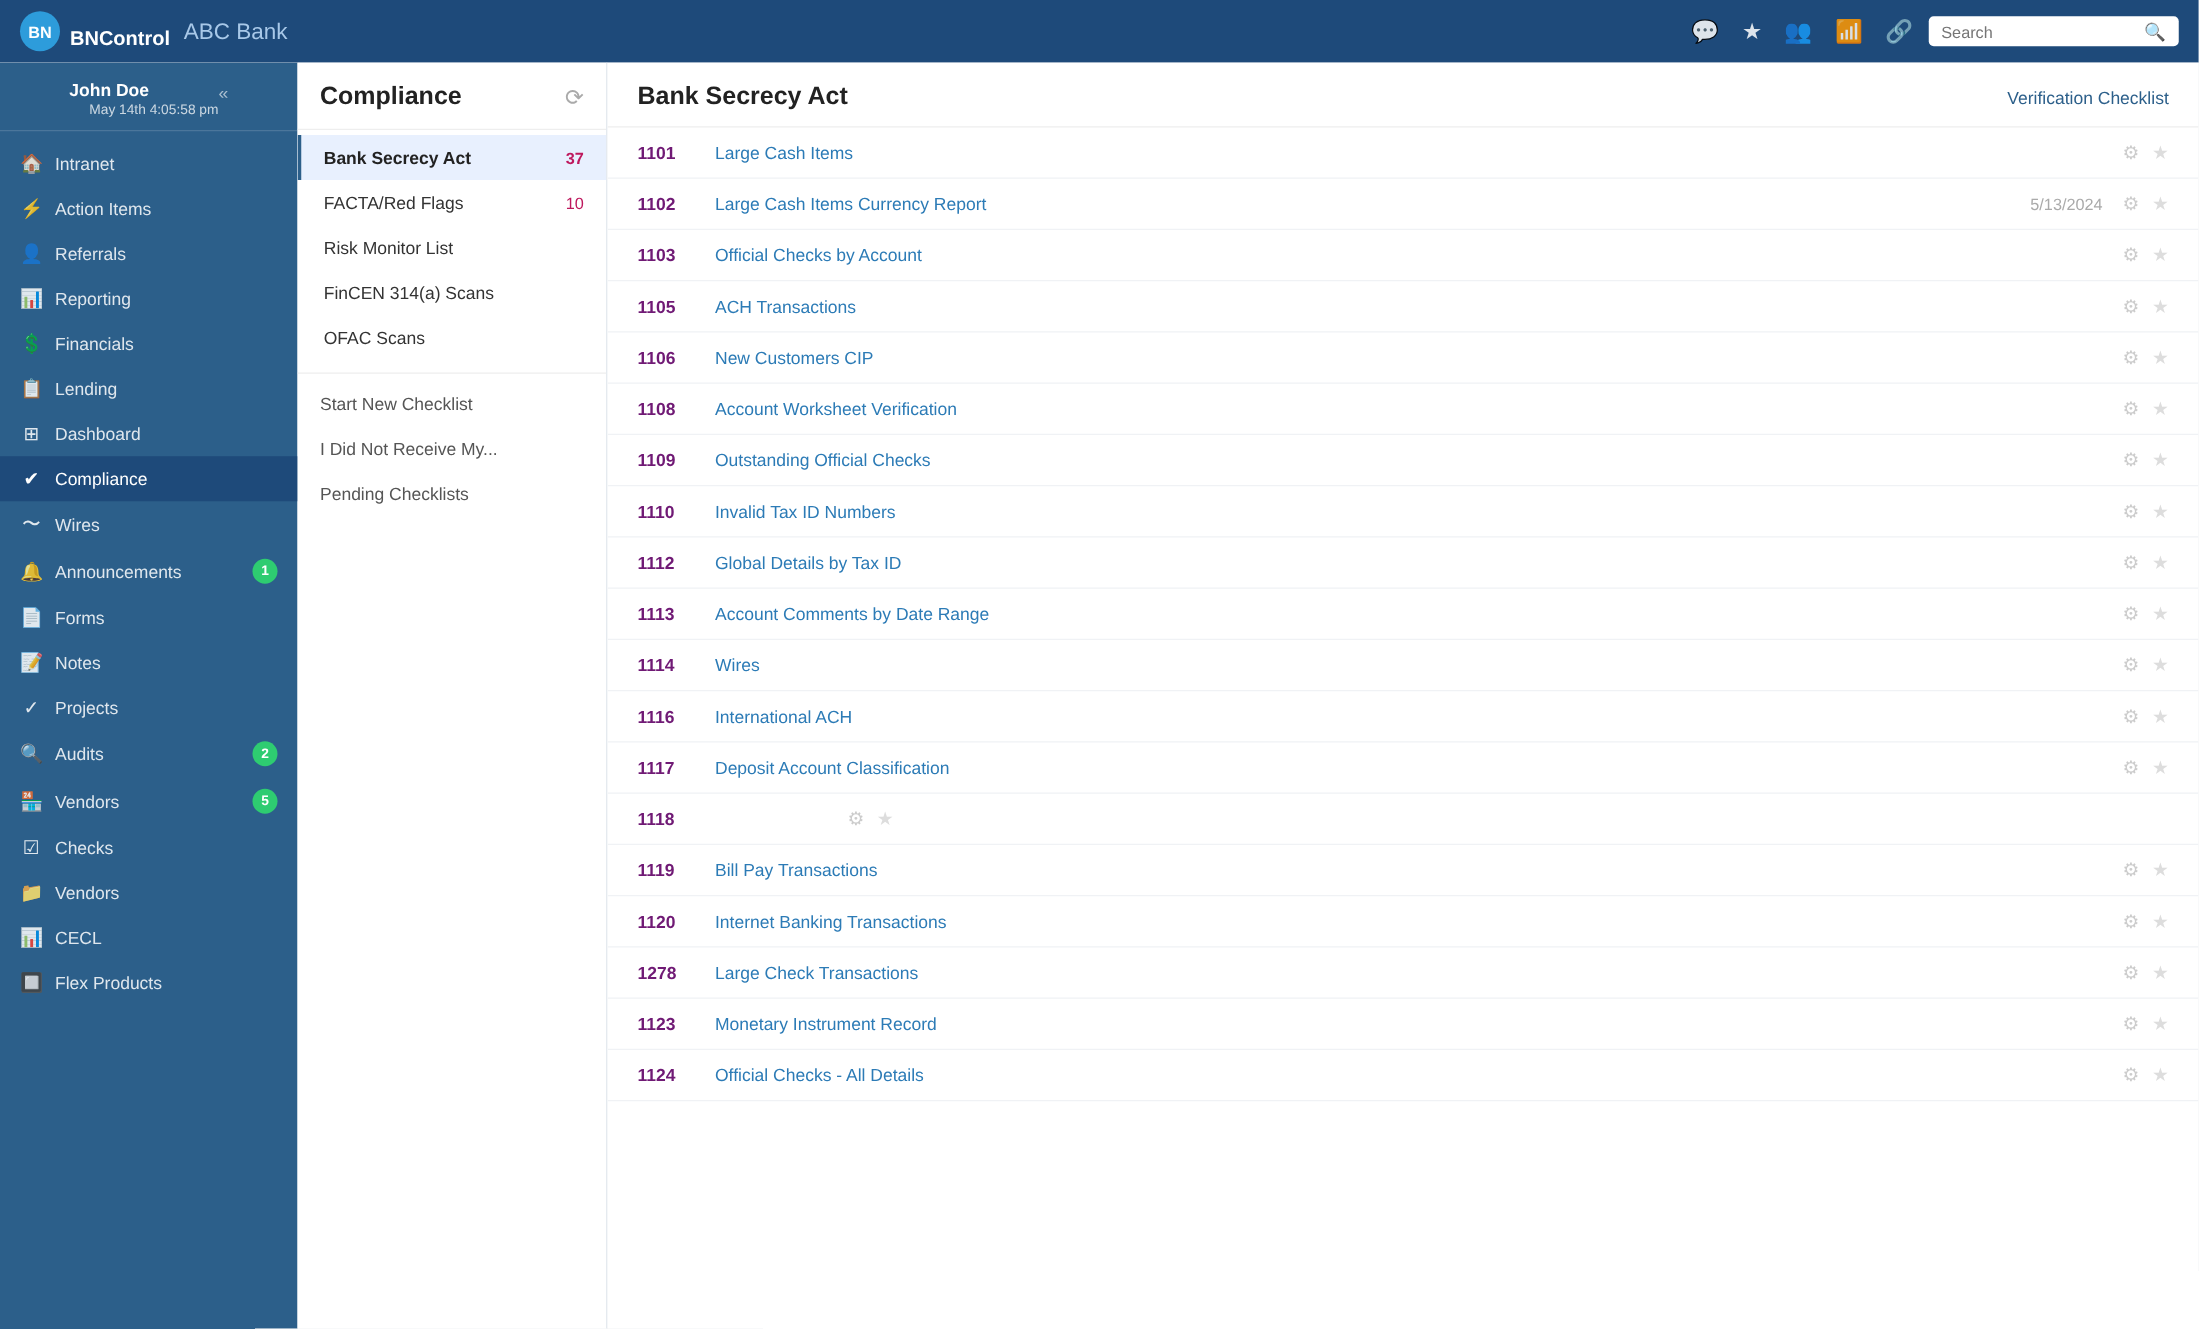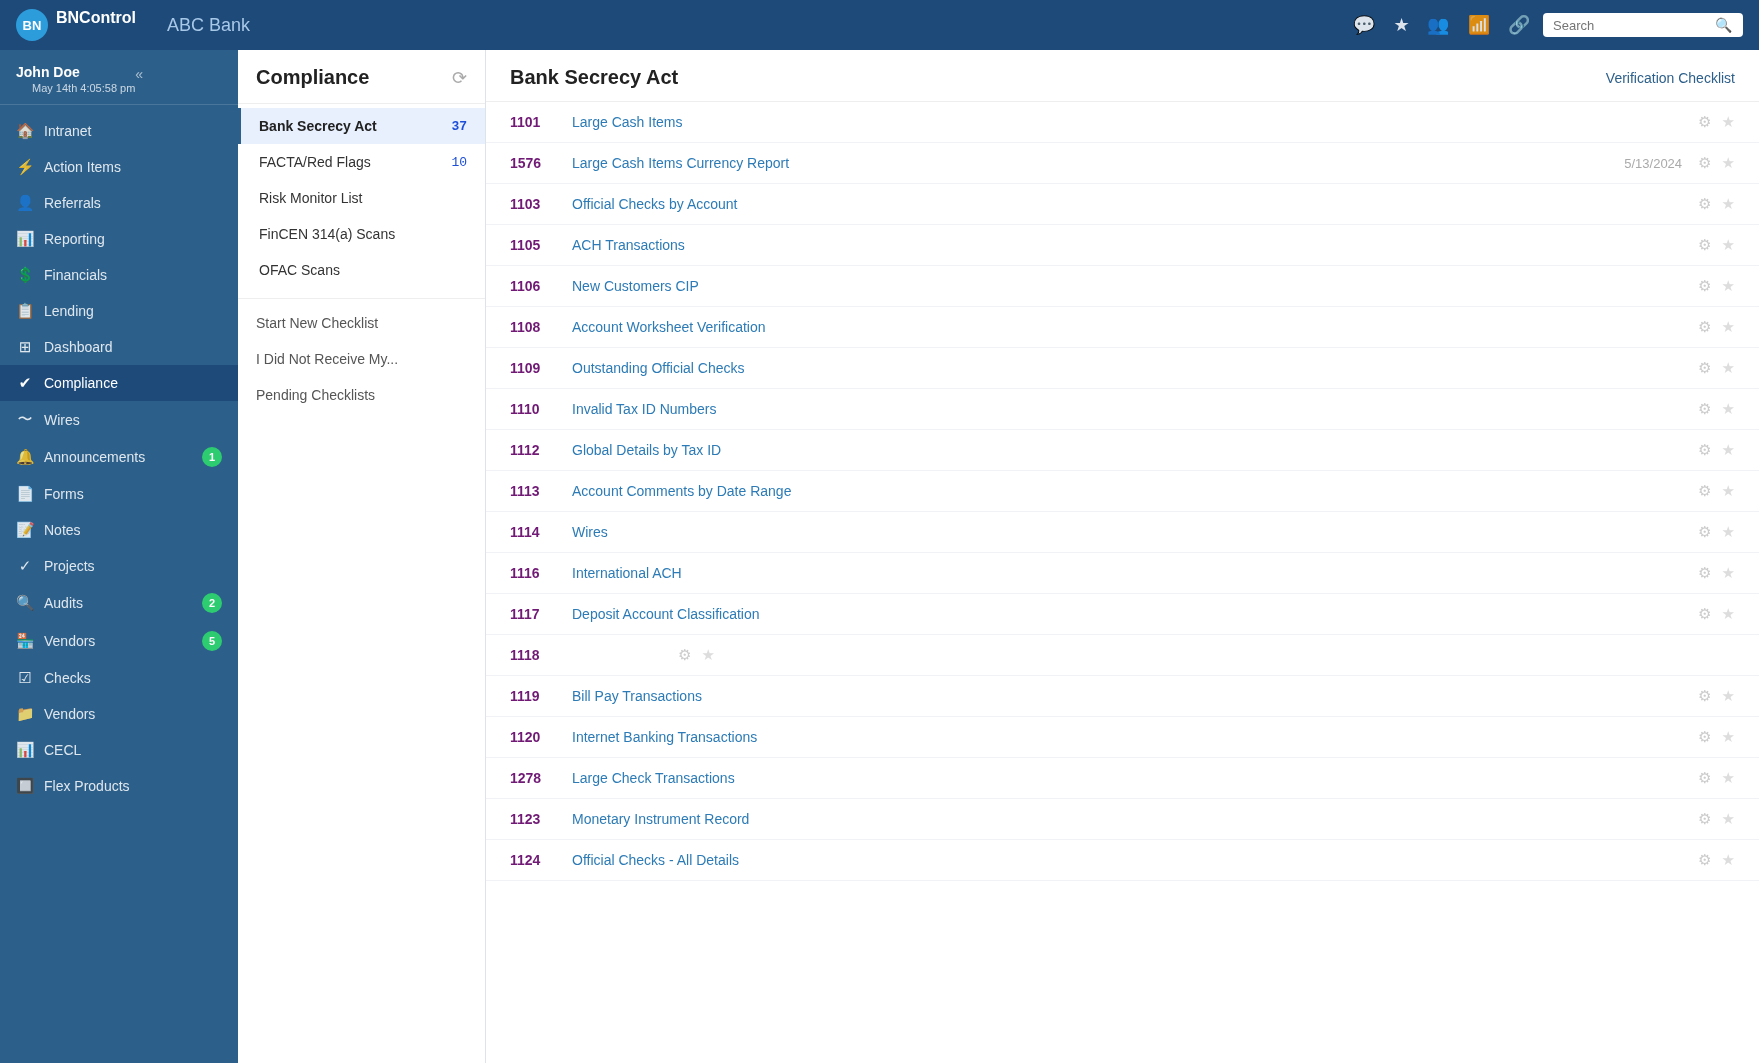--- a/index.html
+++ b/index.html
@@ -9,26 +9,26 @@
     .topnav {
       background: #1e4a7a;
       height: 50px;
       display: flex;
       align-items: center;
       padding: 0 16px;
       flex-shrink: 0;
     }
     .topnav-brand {
       display: flex;
-      align-items: flex-start;
+      align-items: flex-end;
       gap: 8px;
       color: white;
       font-weight: 700;
       font-size: 16px;
-      margin-right: 31px;
+      margin-right: 11px;
     }
     .brand-logo {
       width: 32px;
       height: 32px;
       background: #2d9cdb;
       border-radius: 50%;
       display: flex;
       align-items: center;
       justify-content: center;
       color: white;
@@ -85,21 +85,21 @@
       flex-direction: column;
       overflow-y: auto;
       flex-shrink: 0;
     }
     .sidebar-user {
       padding: 14px 16px 10px;
       color: white;
       border-bottom: 1px solid rgba(255,255,255,0.15);
       display: flex;
       align-items: flex-start;
-      justify-content: flex-start;
+      justify-content: center;
     }
     .sidebar-user-info { display: flex; flex-direction: column; }
     .sidebar-username { font-weight: 600; font-size: 14px; }
     .sidebar-date { font-size: 11px; opacity: 0.75; margin-top: 2px; margin-left: 16px; }
     .sidebar-collapse { color: rgba(255,255,255,0.6); font-size: 14px; cursor: pointer; margin-top: 2px; }
 
     .sidebar-nav { padding: 8px 0; }
     .sidebar-item {
       display: flex;
       align-items: center;
@@ -152,24 +152,23 @@
       align-items: center;
       padding: 10px 18px;
       cursor: pointer;
       color: #333;
       font-size: 14px;
       border-left: 3px solid transparent;
     }
     .compliance-item.active { background: #e8f0fe; border-left-color: #2c5f8a; font-weight: 600; color: #222; }
     .compliance-item-label { flex: 1; }
     .compliance-item-count {
-      color: #1d4ed8;
+      color: #be185d;
       font-size: 13px;
       margin-left: 22px;
-      font-family: Liberation Mono, monospace;
     }
     .compliance-divider { height: 1px; background: #eee; margin: 6px 0; }
     .compliance-action {
       display: flex;
       align-items: center;
       padding: 10px 18px;
       cursor: pointer;
       color: #555;
       font-size: 14px;
     }
@@ -384,21 +383,21 @@
         <div class="checklist-row">
           <span class="checklist-num">1101</span>
           <span class="checklist-name">Large Cash Items</span>
           <span class="checklist-date"></span>
           <div class="checklist-actions">
             <span class="checklist-gear">⚙</span>
             <span class="checklist-star">★</span>
           </div>
         </div>
         <div class="checklist-row">
-          <span class="checklist-num">1576</span>
+          <span class="checklist-num">1102</span>
           <span class="checklist-name">Large Cash Items Currency Report</span>
           <span class="checklist-date">5/13/2024</span>
           <div class="checklist-actions">
             <span class="checklist-gear">⚙</span>
             <span class="checklist-star">★</span>
           </div>
         </div>
         <div class="checklist-row">
           <span class="checklist-num">1103</span>
           <span class="checklist-name">Official Checks by Account</span>

